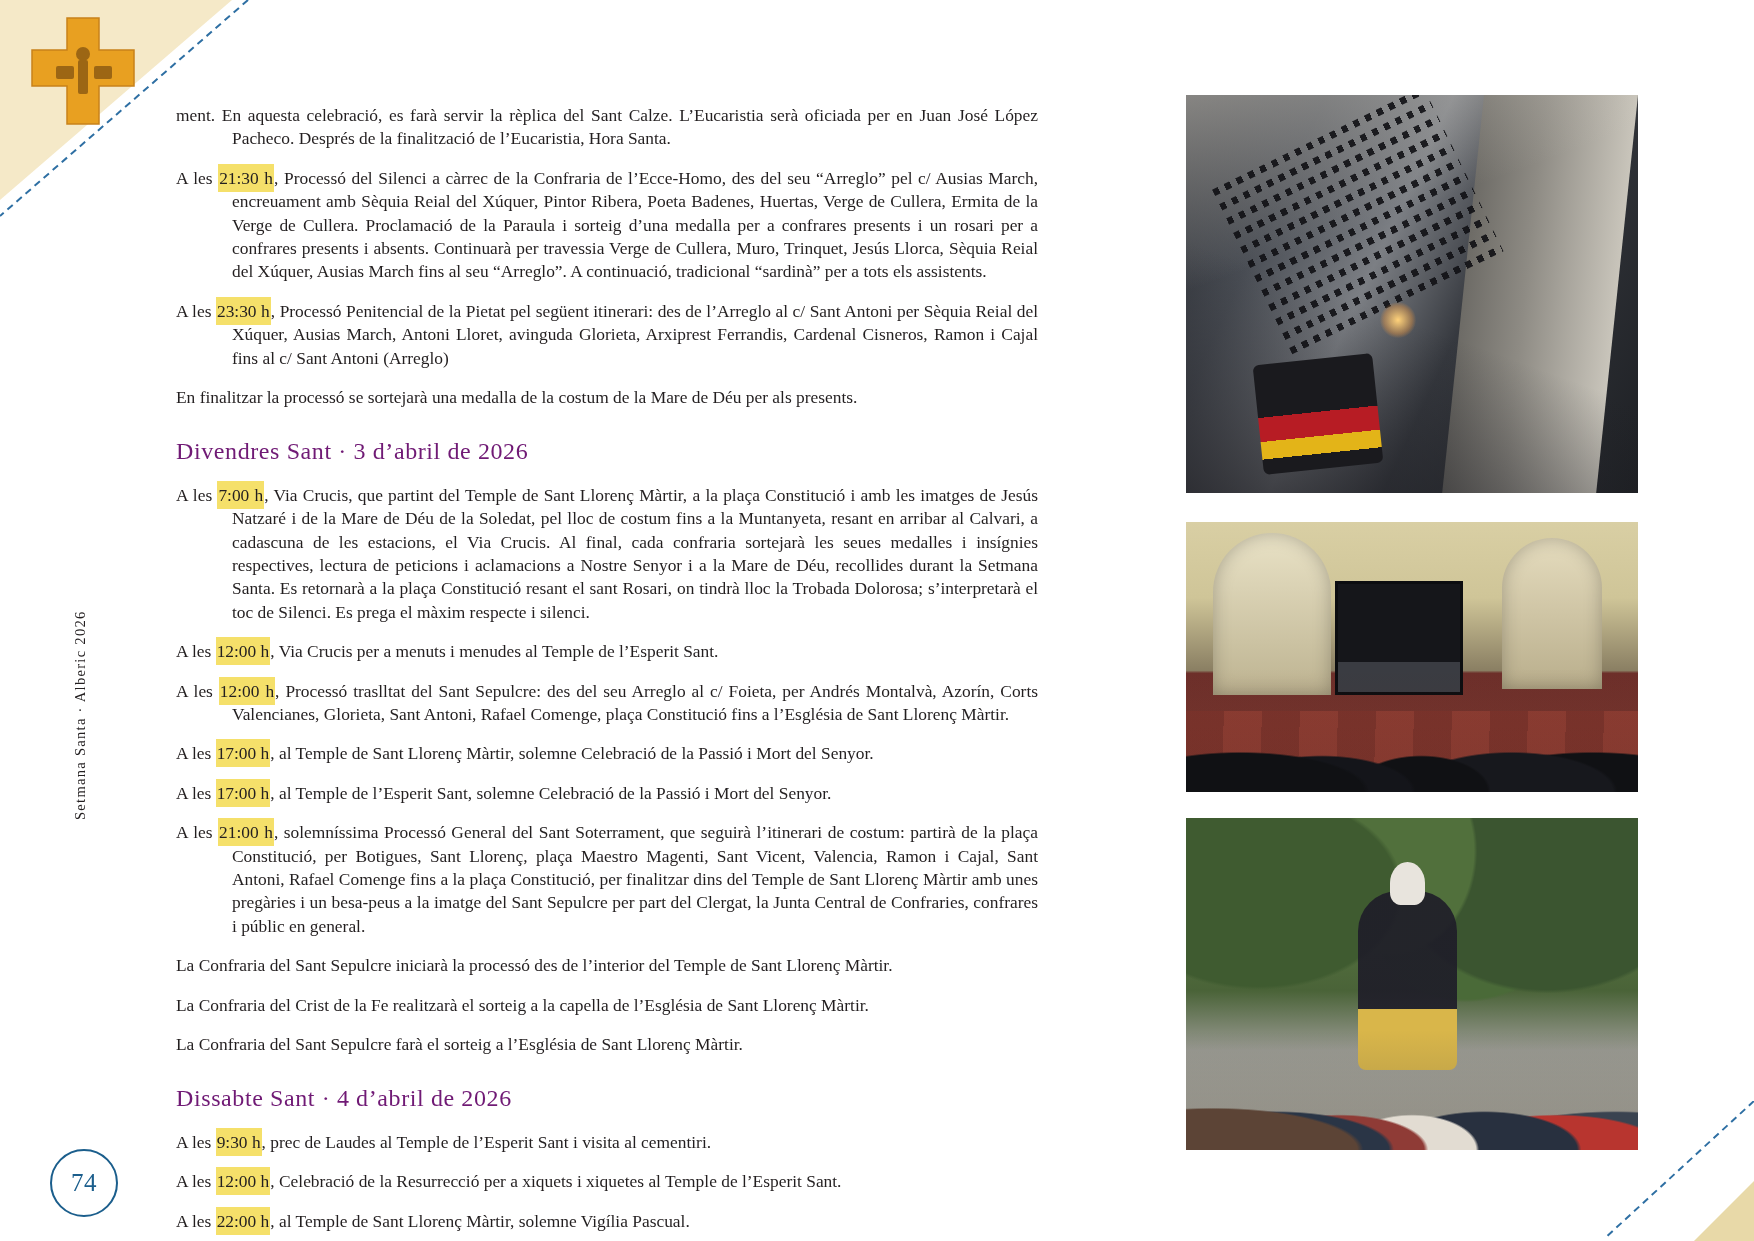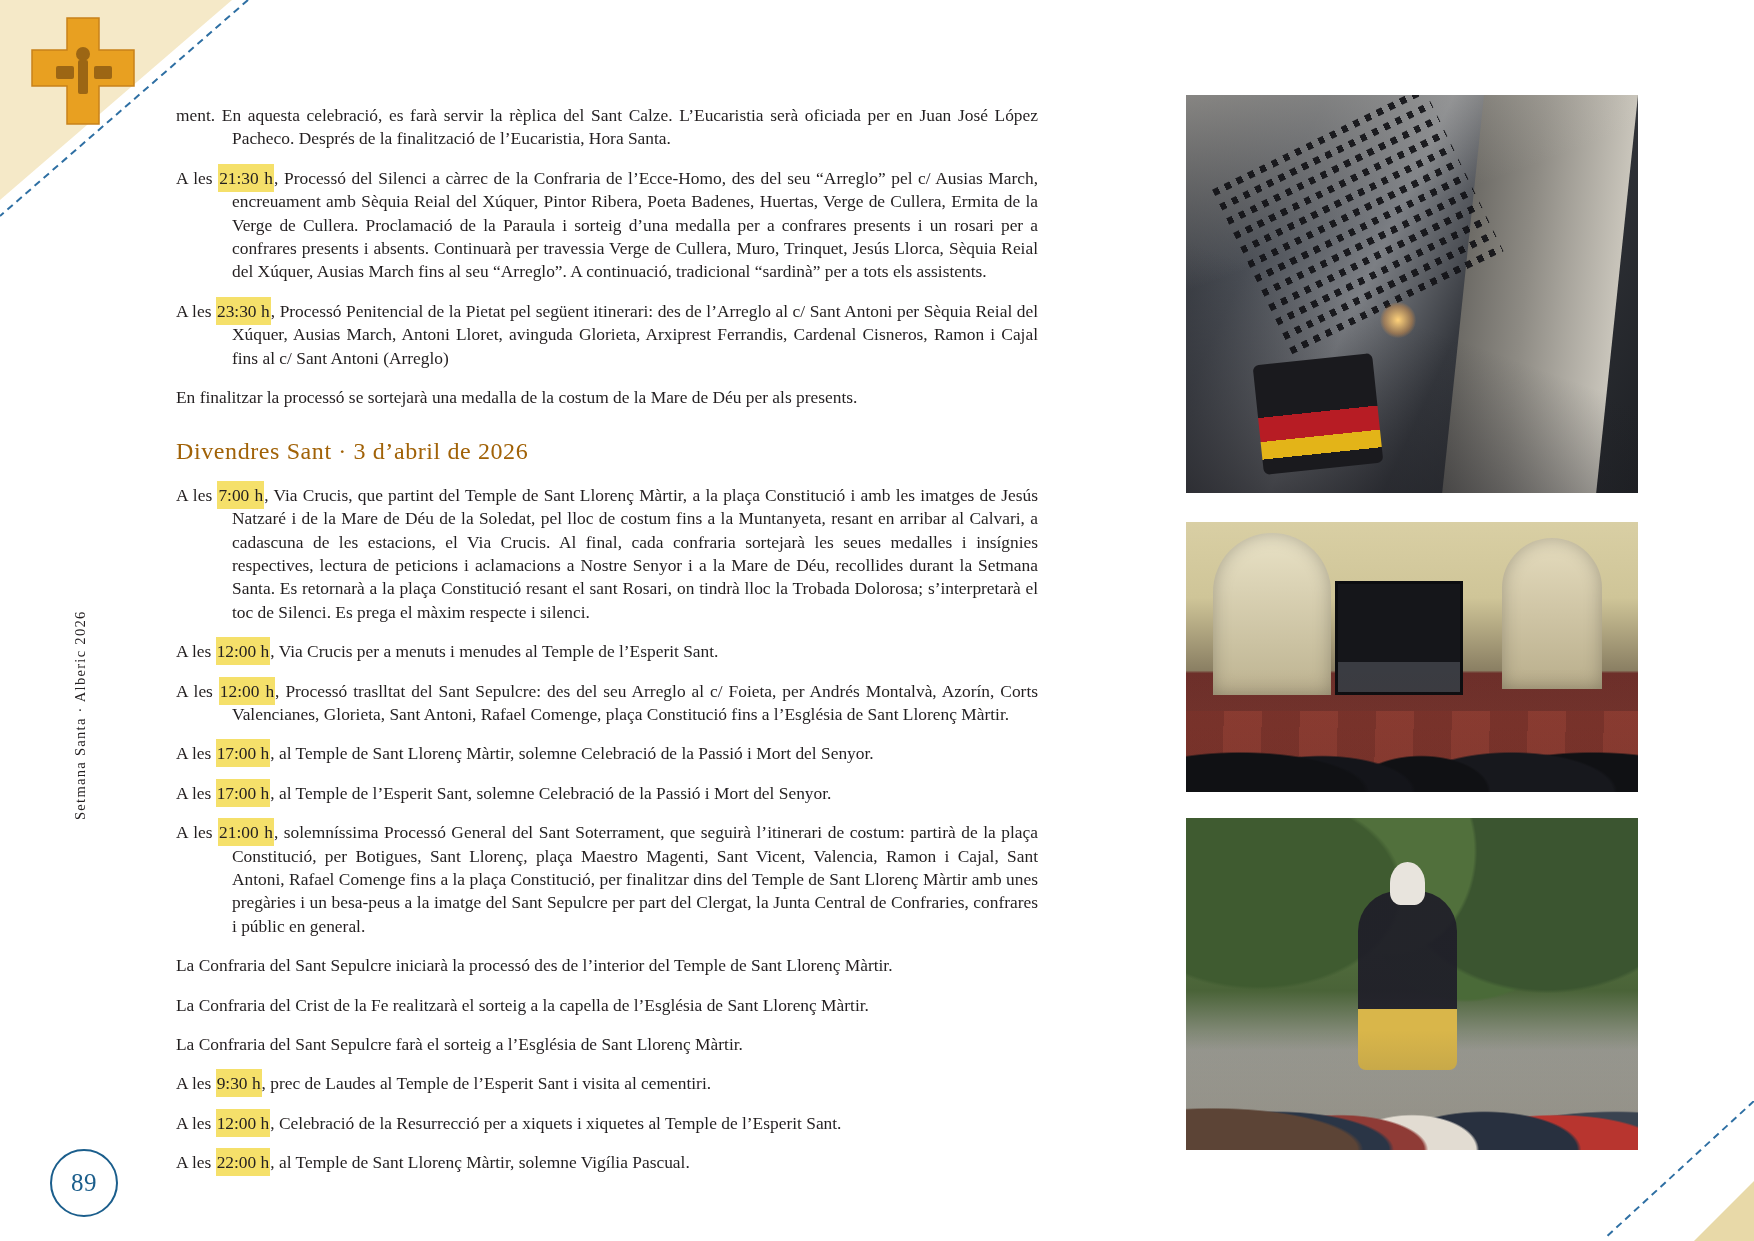--- a/index.html
+++ b/index.html
@@ -117,21 +117,21 @@
   }
   .para.flush {
     padding-left: 0;
   }
   .hl {
     background: #f5e06a;
     padding: 4px 1px;
   }
   h2.day-head {
     font-family: "Liberation Serif", serif;
-    color: #a16207;
+    color: #701a75;
     font-size: 24px;
     font-weight: normal;
     letter-spacing: 0.6px;
     margin: 26px 0 5px 0;
   }
 
   
   .photo {
     position: absolute;
     overflow: hidden;
@@ -276,21 +276,21 @@
   </g>
 </svg>
 
 <div class="corner-wedge-br"></div>
 <svg class="corner-dash-br" viewBox="0 0 150 140">
   <line x1="150" y1="0" x2="0" y2="138" stroke="#2e6fa3" stroke-width="2" stroke-dasharray="7 5"></line>
 </svg>
 
 <div class="side-label">Setmana Santa · Alberic 2026</div>
 
-<div class="page-number">89</div>
+<div class="page-number">74</div>
 
 <div class="text-col">
 
   <p class="para"><span class="lead"></span><span>ment. En aquesta celebració, es farà servir la rèplica del Sant Calze. L’Eucaristia serà oficiada per en Juan José López Pacheco. Després de la finalització de l’Eucaristia, Hora Santa.</span></p>
 
   <p class="para"><span class="lead">A les </span><span class="hl">21:30 h</span><span>, Processó del Silenci a càrrec de la Confraria de l’Ecce-Homo, des del seu “Arreglo” pel c/ Ausias March, encreuament amb Sèquia Reial del Xúquer, Pintor Ribera, Poeta Badenes, Huertas, Verge de Cullera, Ermita de la Verge de Cullera. Proclamació de la Paraula i sorteig d’una medalla per a confrares presents i un rosari per a confrares presents i absents. Continuarà per travessia Verge de Cullera, Muro, Trinquet, Jesús Llorca, Sèquia Reial del Xúquer, Ausias March fins al seu “Arreglo”. A continuació, tradicional “sardinà” per a tots els assistents.</span></p>
 
   <p class="para"><span class="lead">A les </span><span class="hl">23:30 h</span><span>, Processó Penitencial de la Pietat pel següent itinerari: des de l’Arreglo al c/ Sant Antoni per Sèquia Reial del Xúquer, Ausias March, Antoni Lloret, avinguda Glorieta, Arxiprest Ferrandis, Cardenal Cisneros, Ramon i Cajal fins al c/ Sant Antoni (Arreglo)</span></p>
 
   <p class="para flush"><span>En finalitzar la processó se sortejarà una medalla de la costum de la Mare de Déu per als presents.</span></p>
@@ -306,20 +306,21 @@
   <p class="para"><span class="lead">A les </span><span class="hl">17:00 h</span><span>, al Temple de Sant Llorenç Màrtir, solemne Celebració de la Passió i Mort del Senyor.</span></p>
 
   <p class="para"><span class="lead">A les </span><span class="hl">17:00 h</span><span>, al Temple de l’Esperit Sant, solemne Celebració de la Passió i Mort del Senyor.</span></p>
 
   <p class="para"><span class="lead">A les </span><span class="hl">21:00 h</span><span>, solemníssima Processó General del Sant Soterrament, que seguirà l’itinerari de costum: partirà de la plaça Constitució, per Botigues, Sant Llorenç, plaça Maestro Magenti, Sant Vicent, Valencia, Ramon i Cajal, Sant Antoni, Rafael Comenge fins a la plaça Constitució, per finalitzar dins del Temple de Sant Llorenç Màrtir amb unes pregàries i un besa-peus a la imatge del Sant Sepulcre per part del Clergat, la Junta Central de Confraries, confrares i públic en general.</span></p>
 
   <p class="para flush"><span>La Confraria del Sant Sepulcre iniciarà la processó des de l’interior del Temple de Sant Llorenç Màrtir.</span></p>
   <p class="para flush"><span>La Confraria del Crist de la Fe realitzarà el sorteig a la capella de l’Església de Sant Llorenç Màrtir.</span></p>
   <p class="para flush"><span>La Confraria del Sant Sepulcre farà el sorteig a l’Església de Sant Llorenç Màrtir.</span></p>
 
+  <h2 class="day-head">Dissabte Sant · 4 d’abril de 2026</h2>
 
   <p class="para"><span class="lead">A les </span><span class="hl">9:30 h</span><span>, prec de Laudes al Temple de l’Esperit Sant i visita al cementiri.</span></p>
 
   <p class="para"><span class="lead">A les </span><span class="hl">12:00 h</span><span>, Celebració de la Resurrecció per a xiquets i xiquetes al Temple de l’Esperit Sant.</span></p>
 
   <p class="para"><span class="lead">A les </span><span class="hl">22:00 h</span><span>, al Temple de Sant Llorenç Màrtir, solemne Vigília Pascual.</span></p>
 
 </div>
 
 <div class="photo" id="photo-1">

